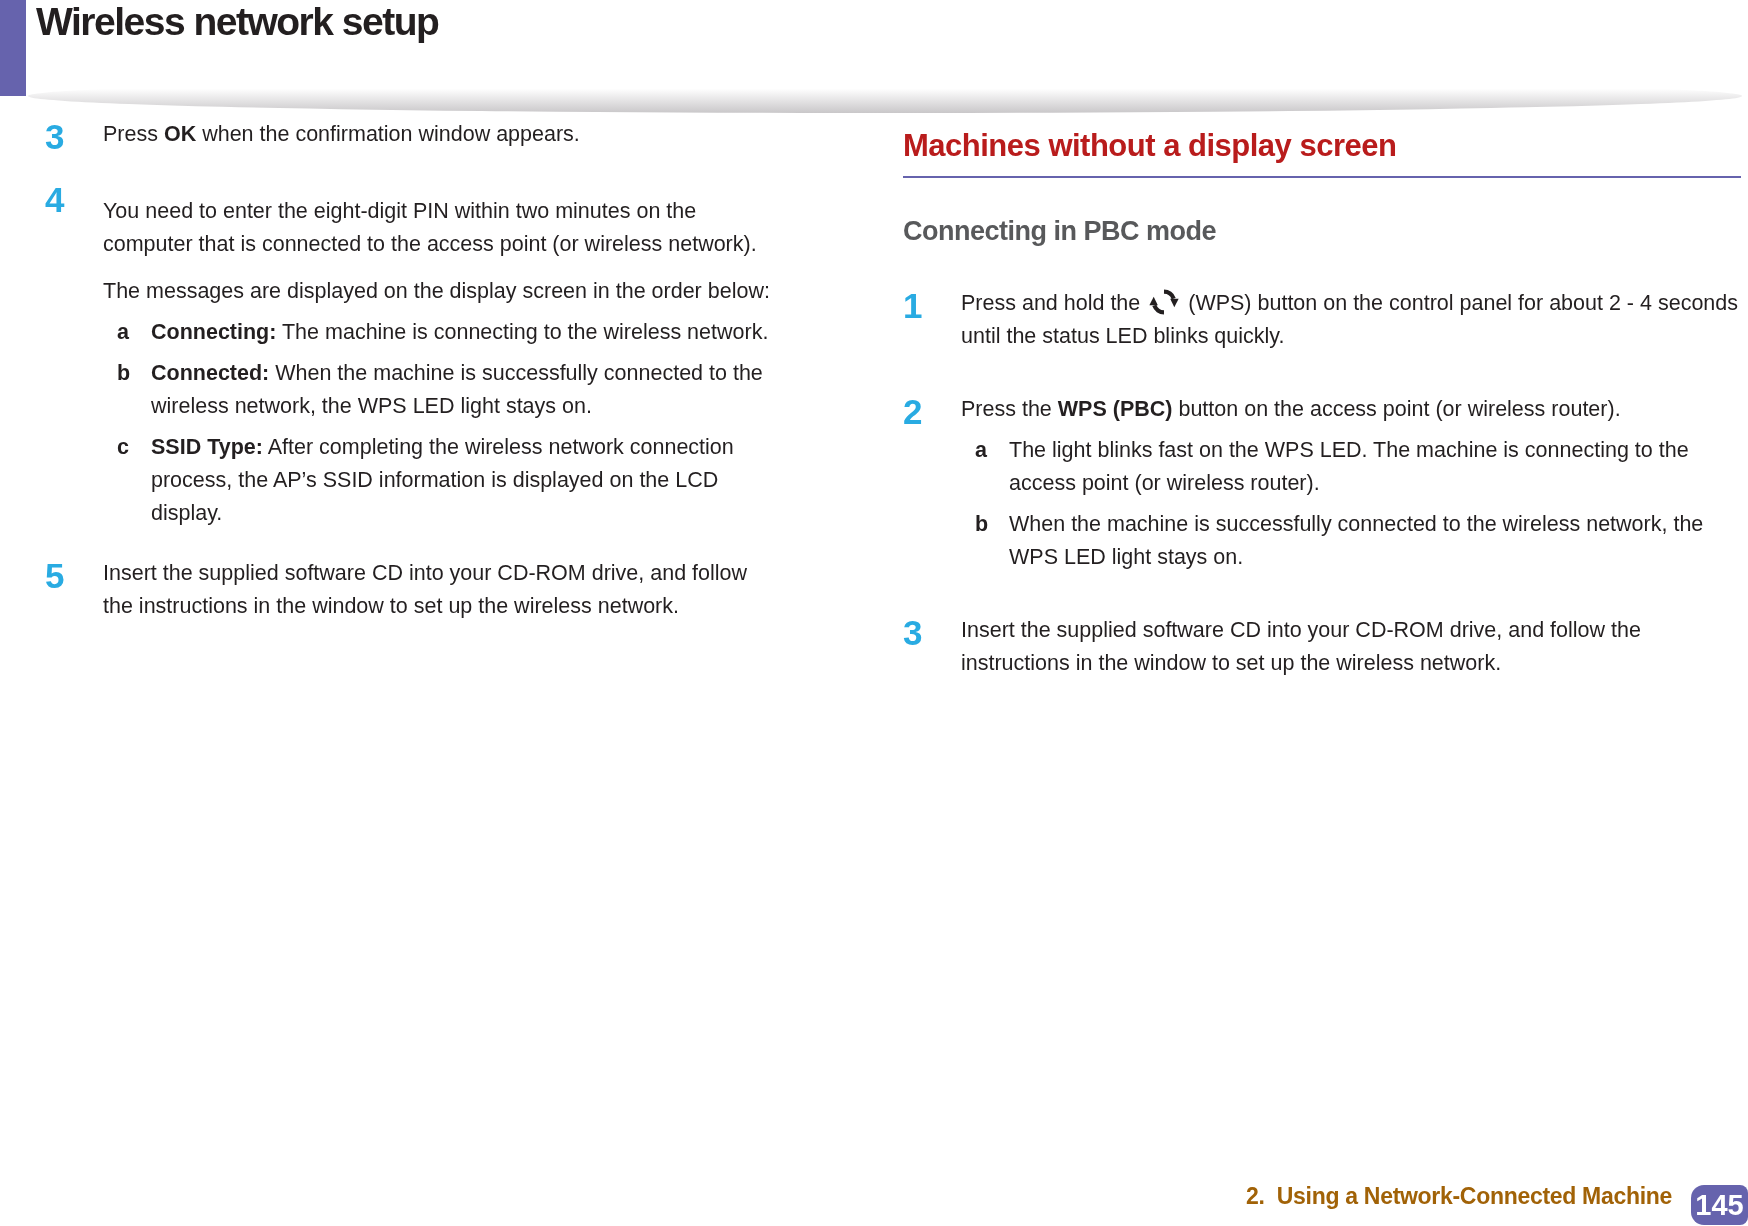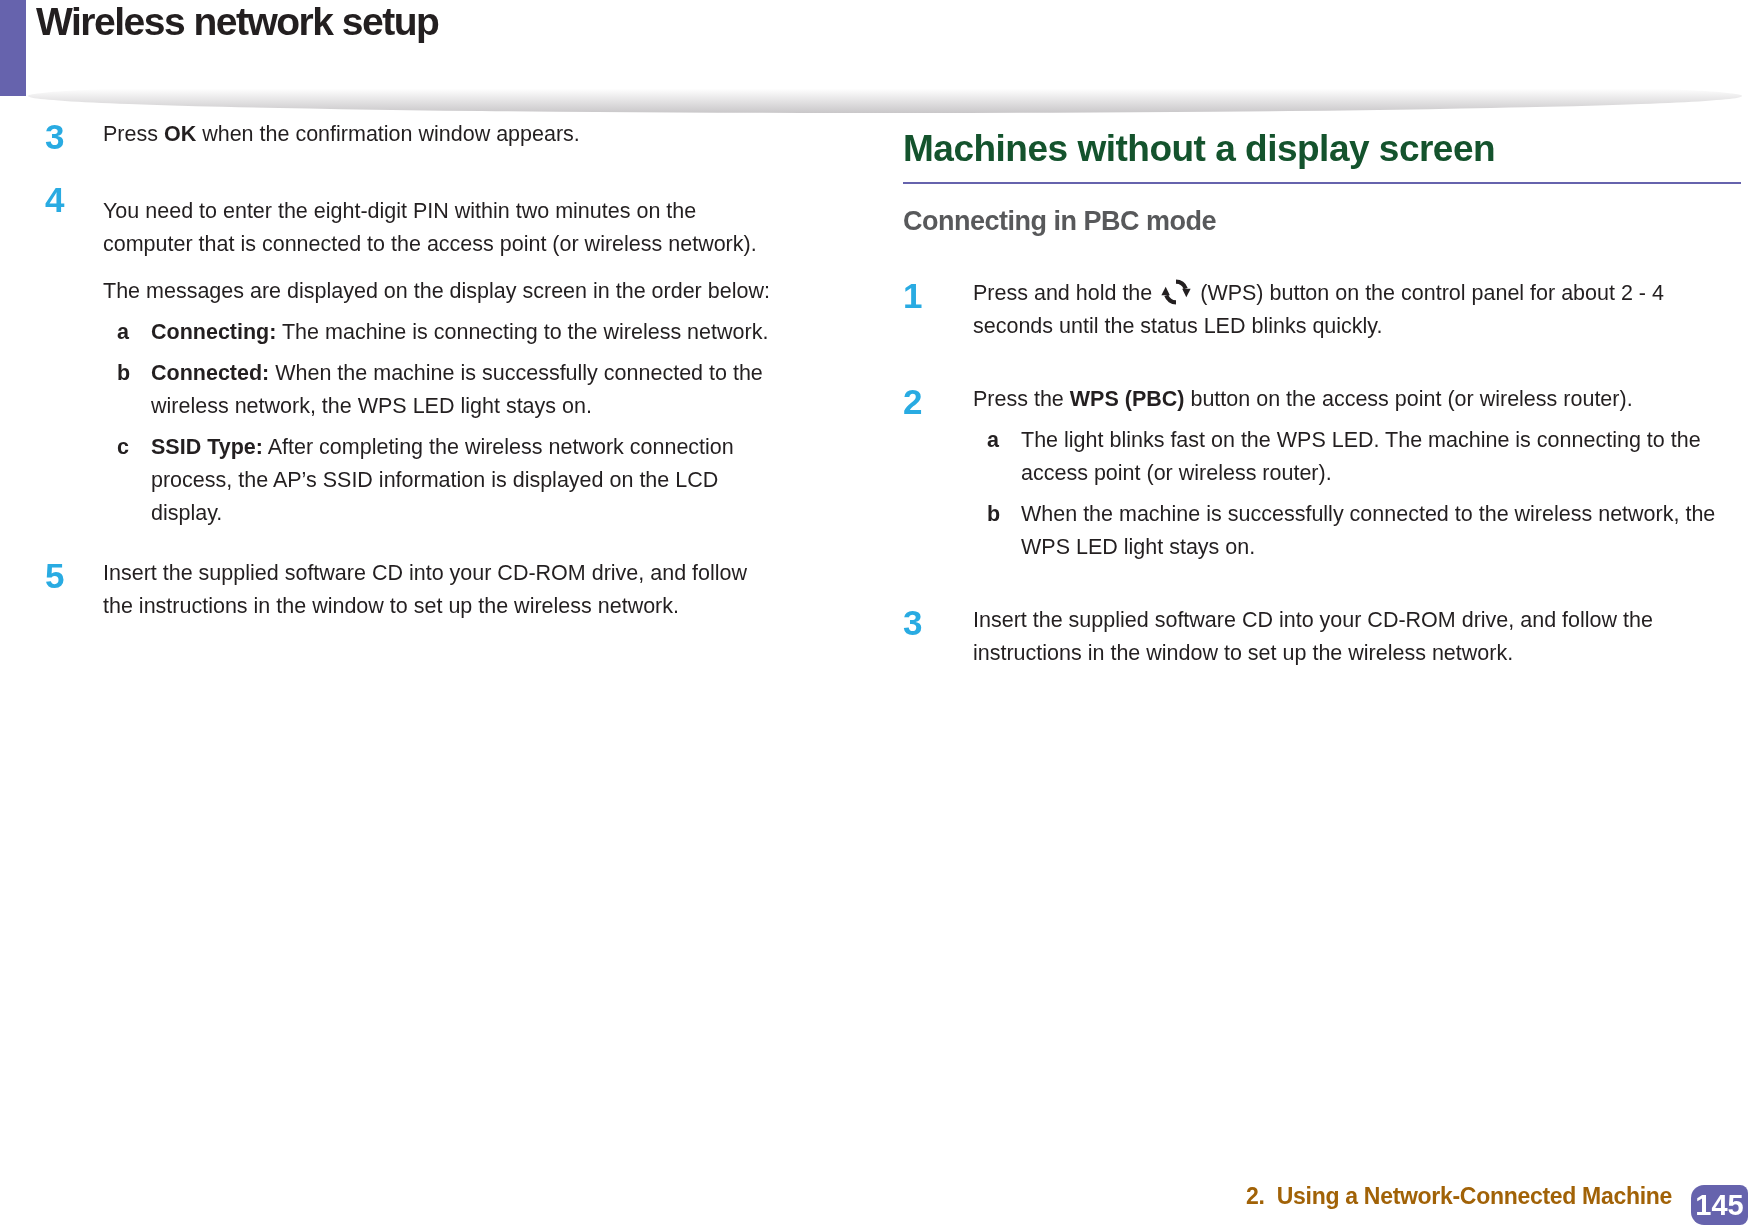--- a/index.html
+++ b/index.html
@@ -16,35 +16,35 @@
   .title-shade {
     position:absolute; top:79px; left:28px; right:6px; height:34px;
     border-radius:50%;
     background:linear-gradient(to bottom, #ffffff 28%, #c9c7c9 100%);
   }
   .col { position:absolute; }
   .col-left  { left:45px;  top:118px; width:745px; }
   .col-right { left:903px; top:128px; width:838px; }
 
   .section-title {
-    font-size:37px; font-weight:bold; color:#14532d; letter-spacing:-0.5px;
+    font-size:31px; font-weight:bold; color:#b91c1c; letter-spacing:-0.5px;
   }
   .section-rule { border:0; border-top:2px solid #6663ad; margin-top:12px; }
   .subsection-title {
-    font-size:27px; font-weight:bold; color:#58595b; letter-spacing:-0.5px; margin-top:22px;
+    font-size:27px; font-weight:bold; color:#58595b; letter-spacing:-0.5px; margin-top:38px;
   }
 
   .step { display:flex; align-items:flex-start; }
   .step-num {
     width:58px; flex:0 0 58px; font-size:35px; font-weight:bold;
     color:#29abe2; line-height:1; padding-top:1px;
   }
   .step-body { flex:1; font-size:21.5px; line-height:33px; }
   .col-left  .step-body { max-width:672px; }
-  .col-right .step-body { max-width:778px;margin-left:12px; }
+  .col-right .step-body { max-width:778px; }
   .para { margin-top:14px; }
   b { font-weight:bold; }
 
   .mt-step { margin-top:27px; }
   .mt-step-lg { margin-top:40px; }
 
   .abc-list { margin-top:6px; padding-left:14px; }
   .abc-item { display:flex; margin-top:8px; }
   .abc-letter { width:34px; flex:0 0 34px; font-weight:bold; }
   .abc-text { flex:1; }

